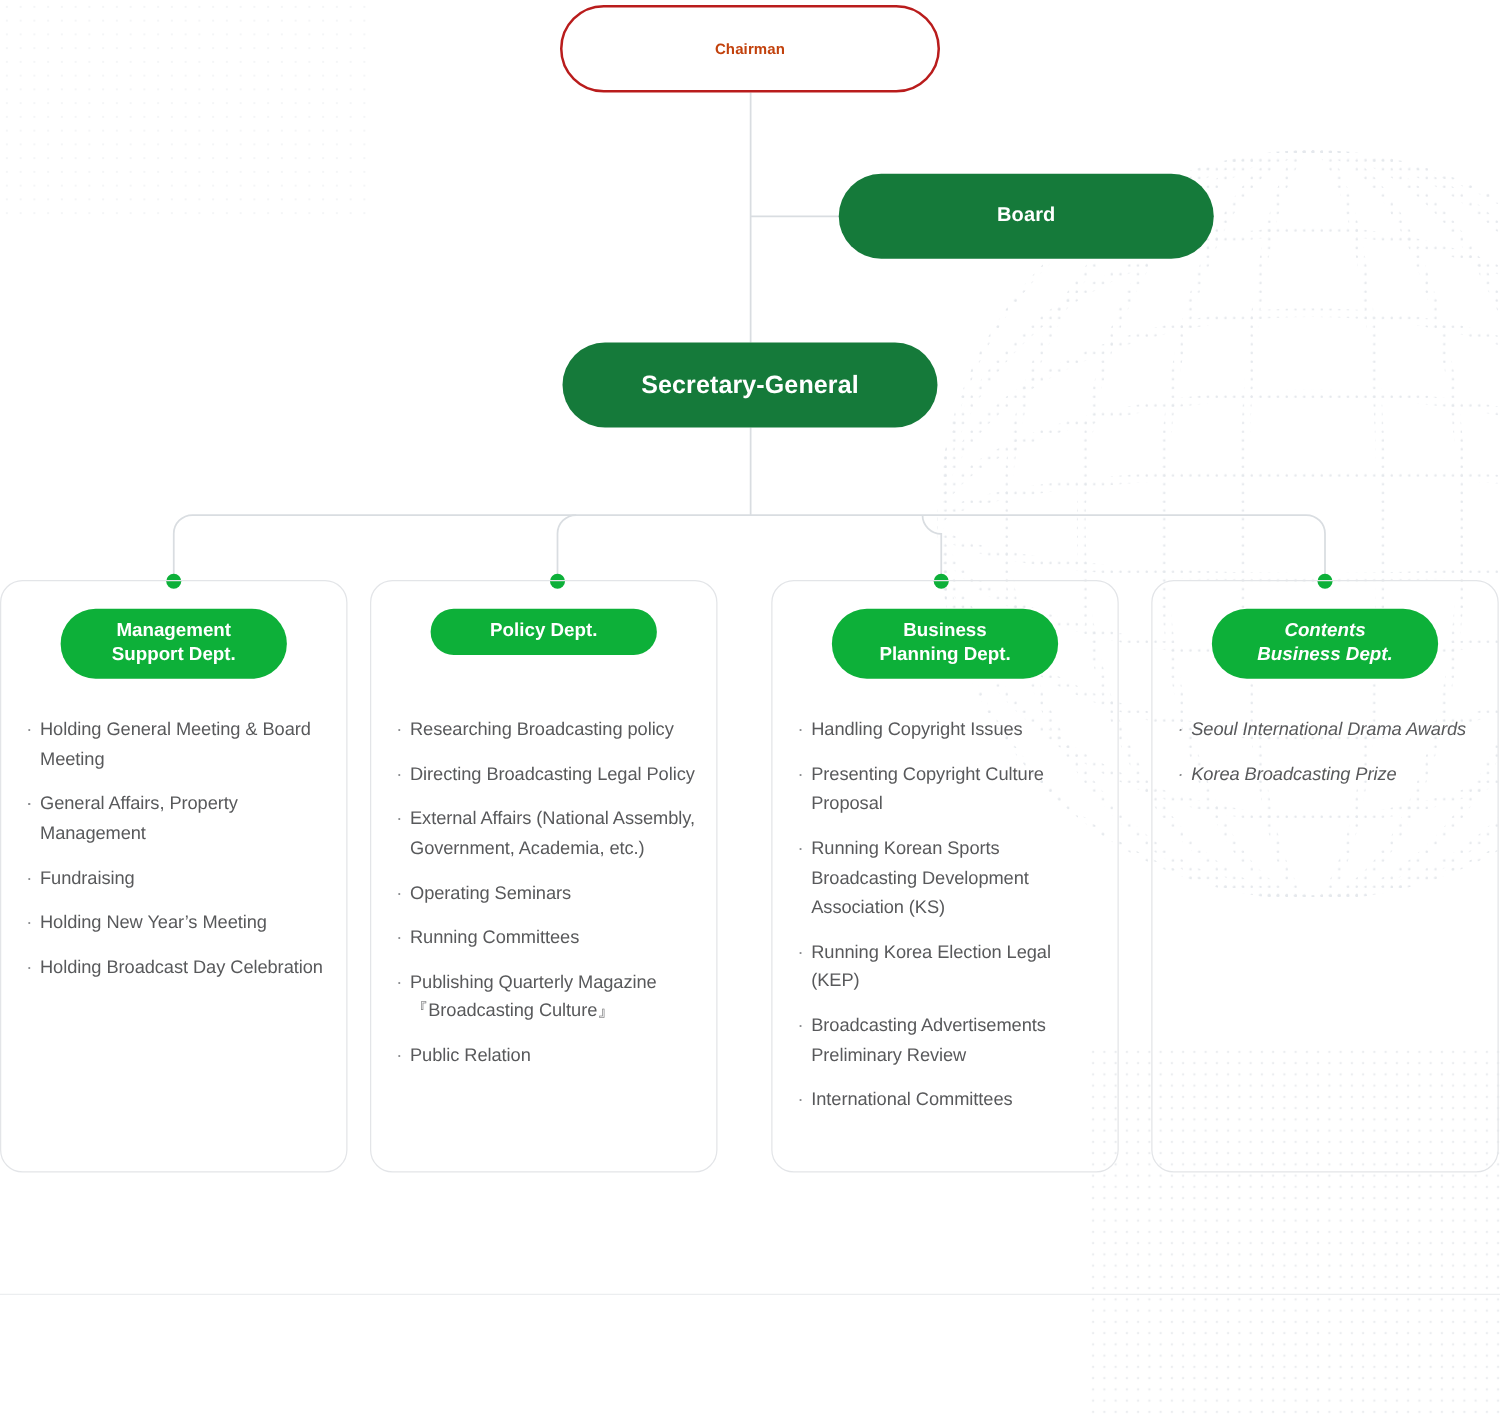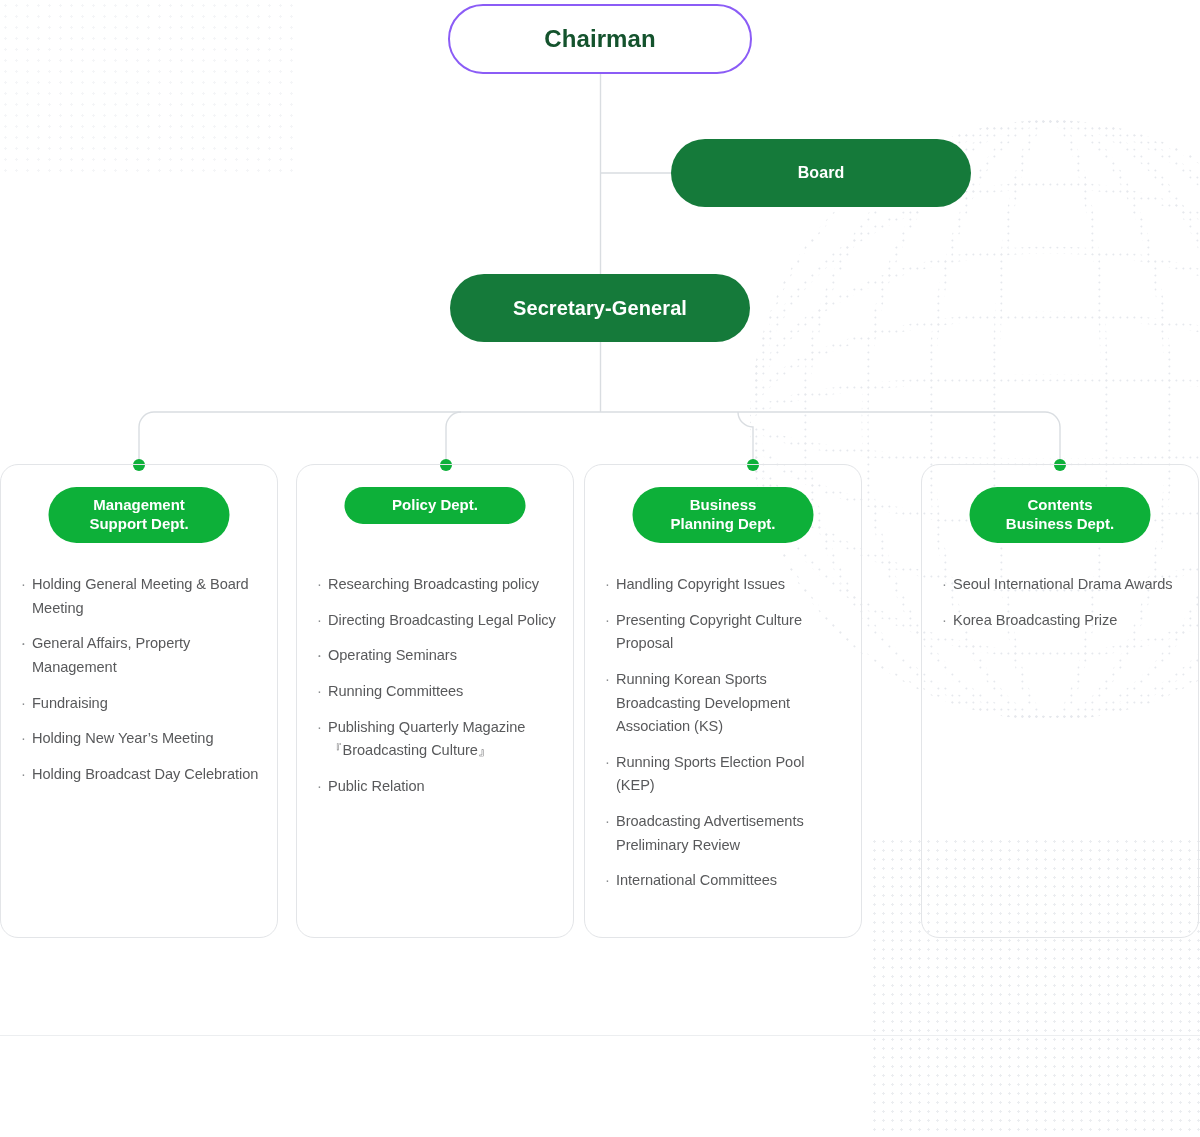--- a/index.html
+++ b/index.html
@@ -73,23 +73,23 @@
     font-weight: bold;
     letter-spacing: 0.1px;
     white-space: nowrap;
   }
   .node-chairman {
     left: 448px;
     top: 4px;
     width: 304px;
     height: 70px;
     background: #ffffff;
-    border: 2px solid #8b5cf6;
-    color: #14532d;
-    font-size: 24px;
+    border: 2px solid #b91c1c;
+    color: #c2410c;
+    font-size: 12px;
   }
   .node-board {
     left: 671px;
     top: 139px;
     width: 300px;
     height: 68px;
     background: #157a3a;
     color: #ffffff;
     font-size: 16px;
   }
@@ -115,22 +115,22 @@
     position: absolute;
     top: 0;
     width: 278px;
     height: 474px;
     border: 1px solid #e3e5e8;
     border-radius: 18px;
     background: transparent;
   }
   .dept-card.c0 { left: 0px; }
   .dept-card.c1 { left: 296px; }
-  .dept-card.c2 { left: 584px; }
-  .dept-card.c3 { left: 921px; }
+  .dept-card.c2 { left: 617px; }
+  .dept-card.c3 { left: 921px; font-style: italic; }
 
   .dept-pill {
     position: absolute;
     top: 22px;
     left: 50%;
     transform: translateX(-50%);
     min-width: 181px;
     padding: 9px 22px;
     border-radius: 999px;
     background: #0db039;
@@ -254,36 +254,36 @@
         <li><span class="bullet">·</span><span>Holding New Year’s Meeting</span></li>
         <li><span class="bullet">·</span><span>Holding Broadcast Day Celebration</span></li>
       </ul>
     </div>
 
     <div class="dept-card c1">
       <div class="dept-pill">Policy Dept.</div>
       <ul class="dept-list">
         <li><span class="bullet">·</span><span>Researching Broadcasting policy</span></li>
         <li><span class="bullet">·</span><span>Directing Broadcasting Legal Policy</span></li>
-        <li><span class="bullet">·</span></li>
+        <li><span class="bullet">·</span><span>External Affairs (National Assembly, Government, Academia, etc.)</span></li>
         <li><span class="bullet">·</span><span>Operating Seminars</span></li>
         <li><span class="bullet">·</span><span>Running Committees</span></li>
         <li><span class="bullet">·</span><span>Publishing Quarterly Magazine 『Broadcasting Culture』</span></li>
         <li><span class="bullet">·</span><span>Public Relation</span></li>
       </ul>
     </div>
 
     <div class="dept-card c2">
       <div class="dept-pill">Business
 Planning Dept.</div>
       <ul class="dept-list">
         <li><span class="bullet">·</span><span>Handling Copyright Issues</span></li>
         <li><span class="bullet">·</span><span>Presenting Copyright Culture Proposal</span></li>
         <li><span class="bullet">·</span><span>Running Korean Sports Broadcasting Development Association (KS)</span></li>
-        <li><span class="bullet">·</span><span>Running Sports Election Pool (KEP)</span></li>
+        <li><span class="bullet">·</span><span>Running Korea Election Legal (KEP)</span></li>
         <li><span class="bullet">·</span><span>Broadcasting  Advertisements Preliminary Review</span></li>
         <li><span class="bullet">·</span><span>International Committees</span></li>
       </ul>
     </div>
 
     <div class="dept-card c3">
       <div class="dept-pill">Contents
 Business Dept.</div>
       <ul class="dept-list">
         <li><span class="bullet">·</span><span>Seoul International Drama Awards</span></li>

